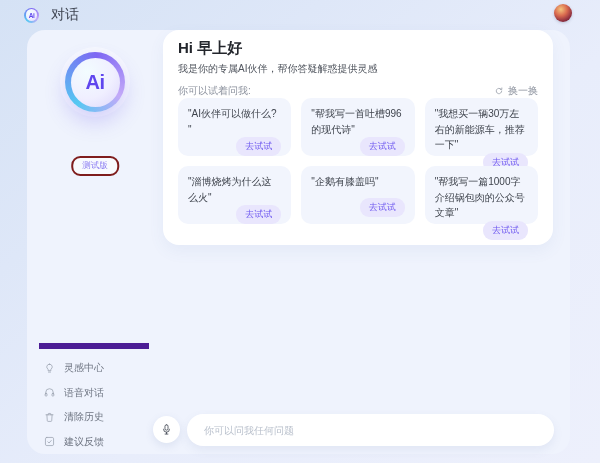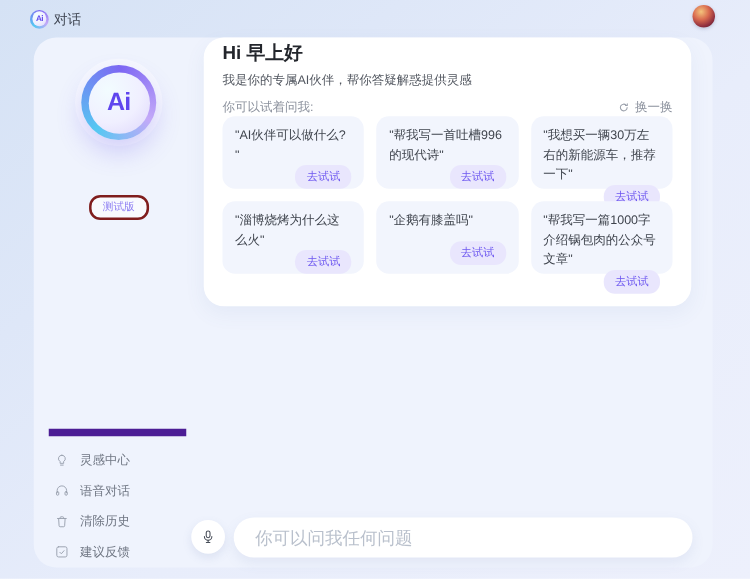--- a/index.html
+++ b/index.html
@@ -11,59 +11,59 @@
     overflow:hidden;
   }
   
   .topbar { position:absolute; top:0; left:0; right:0; height:30px; display:flex; align-items:center; padding:0 24px; }
   .logo-ring { border-radius:50%; background:conic-gradient(from 220deg,#55c8f2,#7e67f3 40%,#c3a9f8 72%,#55c8f2); display:flex; align-items:center; justify-content:center; }
   .logo-inner { border-radius:50%; background:radial-gradient(circle at 32% 28%,#f2fcff 0%,#f0efff 55%,#ddd6fb 100%); display:flex; align-items:center; justify-content:center; }
   .logo-sm { width:15px; height:15px; }
   .logo-sm .logo-inner { width:11.5px; height:11.5px; }
   .logo-sm .logo-text { font-size:6.5px; }
   .logo-text { font-weight:800; color:#5f46ee; letter-spacing:-0.5px; }
-  .topbar-title { font-size:11px; color:#3d4350; margin-left:4px; font-weight:500; }
+  .topbar-title { font-size:14px; color:#3d4350; margin-left:12px; font-weight:500; }
   .avatar { position:absolute; right:28px; top:4px; width:18px; height:18px; border-radius:50%;
     background:radial-gradient(circle at 38% 30%,#f4c47c 0%,#d96a4f 38%,#8e2f3f 70%,#3f1a26 100%);
     box-shadow:0 1px 3px rgba(60,70,110,.25); cursor:pointer; }
   
   .container { position:absolute; left:27px; top:30px; width:543px; height:424px; background:#eff3fd; border-radius:18px; }
   
   .sidebar { position:absolute; left:0; top:0; width:136px; height:100%; }
   .logo-big { position:absolute; top:22px; left:50%; transform:translateX(-50%); width:60px; height:60px;
     box-shadow:0 10px 20px rgba(110,90,240,.25), 0 0 0 5px rgba(255,255,255,.45); border-radius:50%; }
   .logo-big .logo-inner { width:49px; height:49px; }
   .logo-big .logo-text { font-size:20px; }
   .badge { position:absolute; top:126px; left:50%; transform:translateX(-50%); font-size:8.5px; color:#8b7cf2;
     border:2px solid #7f1d1d; border-radius:9px; padding:2px 9px; background:rgba(255,255,255,.55); white-space:nowrap; }
   .menu { position:absolute; left:12px; right:14px; top:313px; border-top:6px solid #4c1d95; padding:9px 2px 0 4px;
     display:flex; flex-direction:column; gap:4.5px; }
   .menu-item { display:flex; align-items:center; gap:8px; height:20px; color:#6f7683; font-size:10px; cursor:pointer; border-radius:6px; }
   .menu-item svg { width:13px; height:13px; stroke:#99a1af; fill:none; stroke-width:1.4; stroke-linecap:round; stroke-linejoin:round; flex:0 0 auto; }
   
   .main-card { position:absolute; left:136px; top:0; width:390px; height:215px; background:#ffffff;
-    border-radius:16px; padding:4px 15px 12px; box-shadow:0 6px 16px rgba(90,110,170,.07); }
+    border-radius:16px; padding:9px 15px 12px; box-shadow:0 6px 16px rgba(90,110,170,.07); }
   .greeting { font-size:15px; line-height:1.15; color:#23262c; font-weight:700; margin-bottom:6px; }
   .subtitle { font-size:10px; color:#51565f; margin-bottom:8px; }
   .hint-row { display:flex; justify-content:space-between; align-items:center; }
   .hint { font-size:10px; color:#8b919d; }
   .refresh { display:flex; align-items:center; gap:4px; font-size:10px; color:#8b919d; cursor:pointer; background:none; border:none; font-family:inherit; }
   .refresh svg { width:10px; height:10px; stroke:#9aa0ab; fill:none; stroke-width:2; stroke-linecap:round; stroke-linejoin:round; }
   .cards { display:grid; grid-template-columns:repeat(3,1fr); gap:10px; }
   .card { background:#f2f5fd; border-radius:10px; padding:8px 10px 7px; height:58px;
     display:flex; flex-direction:column; justify-content:space-between; cursor:pointer; }
   .card-text { font-size:10px; color:#3f444d; line-height:1.55; }
   .try-btn { align-self:flex-end; background:#e9e6fd; color:#6e58f0; font-size:9px; padding:3px 9px;
     border-radius:9px; border:none; cursor:pointer; font-family:inherit; }
   
   .mic-btn { position:absolute; left:153px; top:416px; width:27px; height:27px; border-radius:50%; background:#fff;
     box-shadow:0 3px 8px rgba(100,120,170,.14); display:flex; align-items:center; justify-content:center; border:none; cursor:pointer; }
   .mic-btn svg { width:13px; height:13px; stroke:#474d58; fill:none; stroke-width:1.6; stroke-linecap:round; stroke-linejoin:round; }
   .composer-input { position:absolute; left:187px; top:414px; width:367px; height:32px; border-radius:16px; border:none;
-    background:#fff; box-shadow:0 4px 10px rgba(100,120,170,.1); padding:0 17px; font-size:14px; color:#333;
+    background:#fff; box-shadow:0 4px 10px rgba(100,120,170,.1); padding:0 17px; font-size:10px; color:#333;
     outline:none; font-family:inherit; }
   .composer-input::placeholder { color:#b9c0cc; }
 </style>
 </head>
 <body>
 
 <div class="topbar">
   <div class="logo-ring logo-sm">
     <div class="logo-inner">
         <span class="logo-text">Ai</span>

